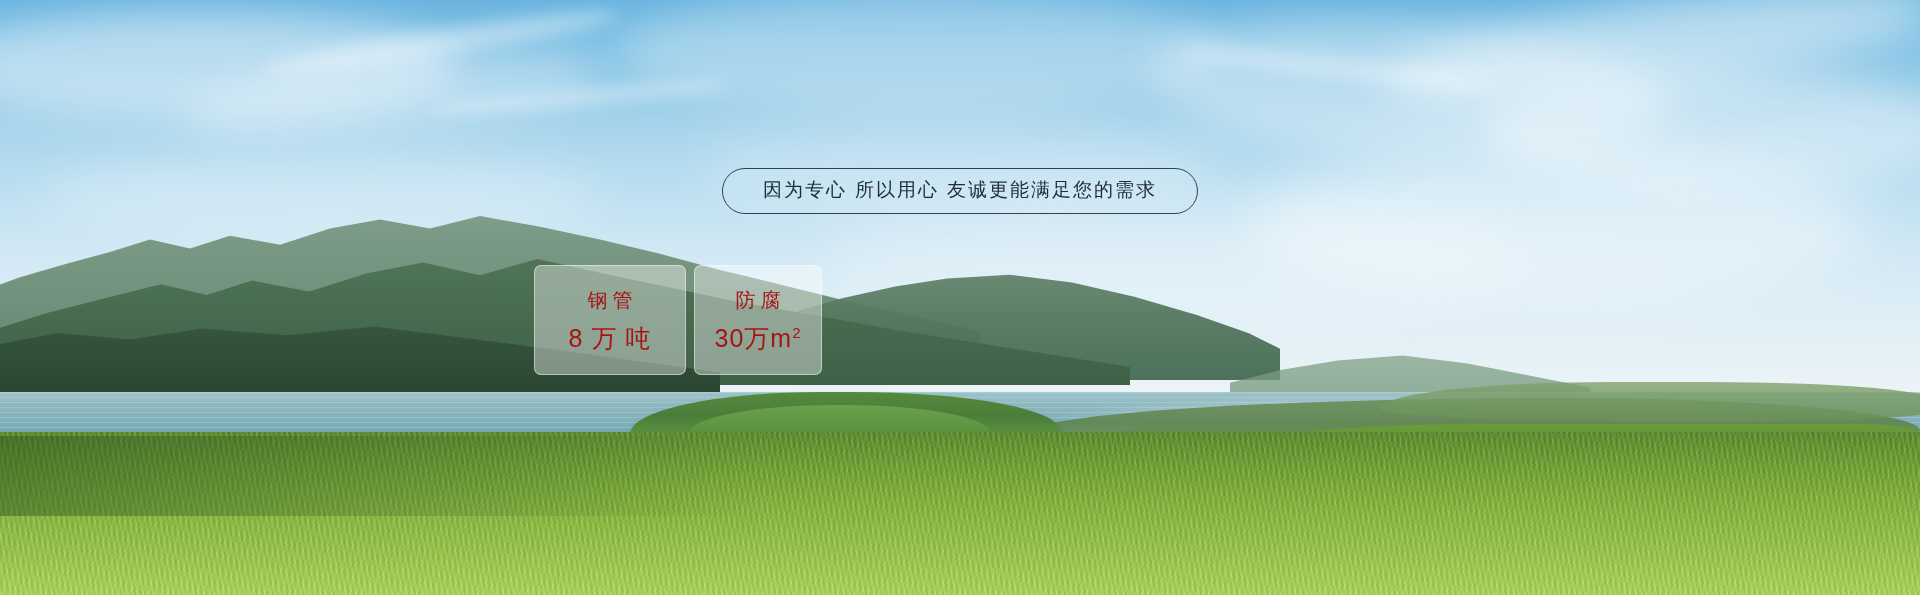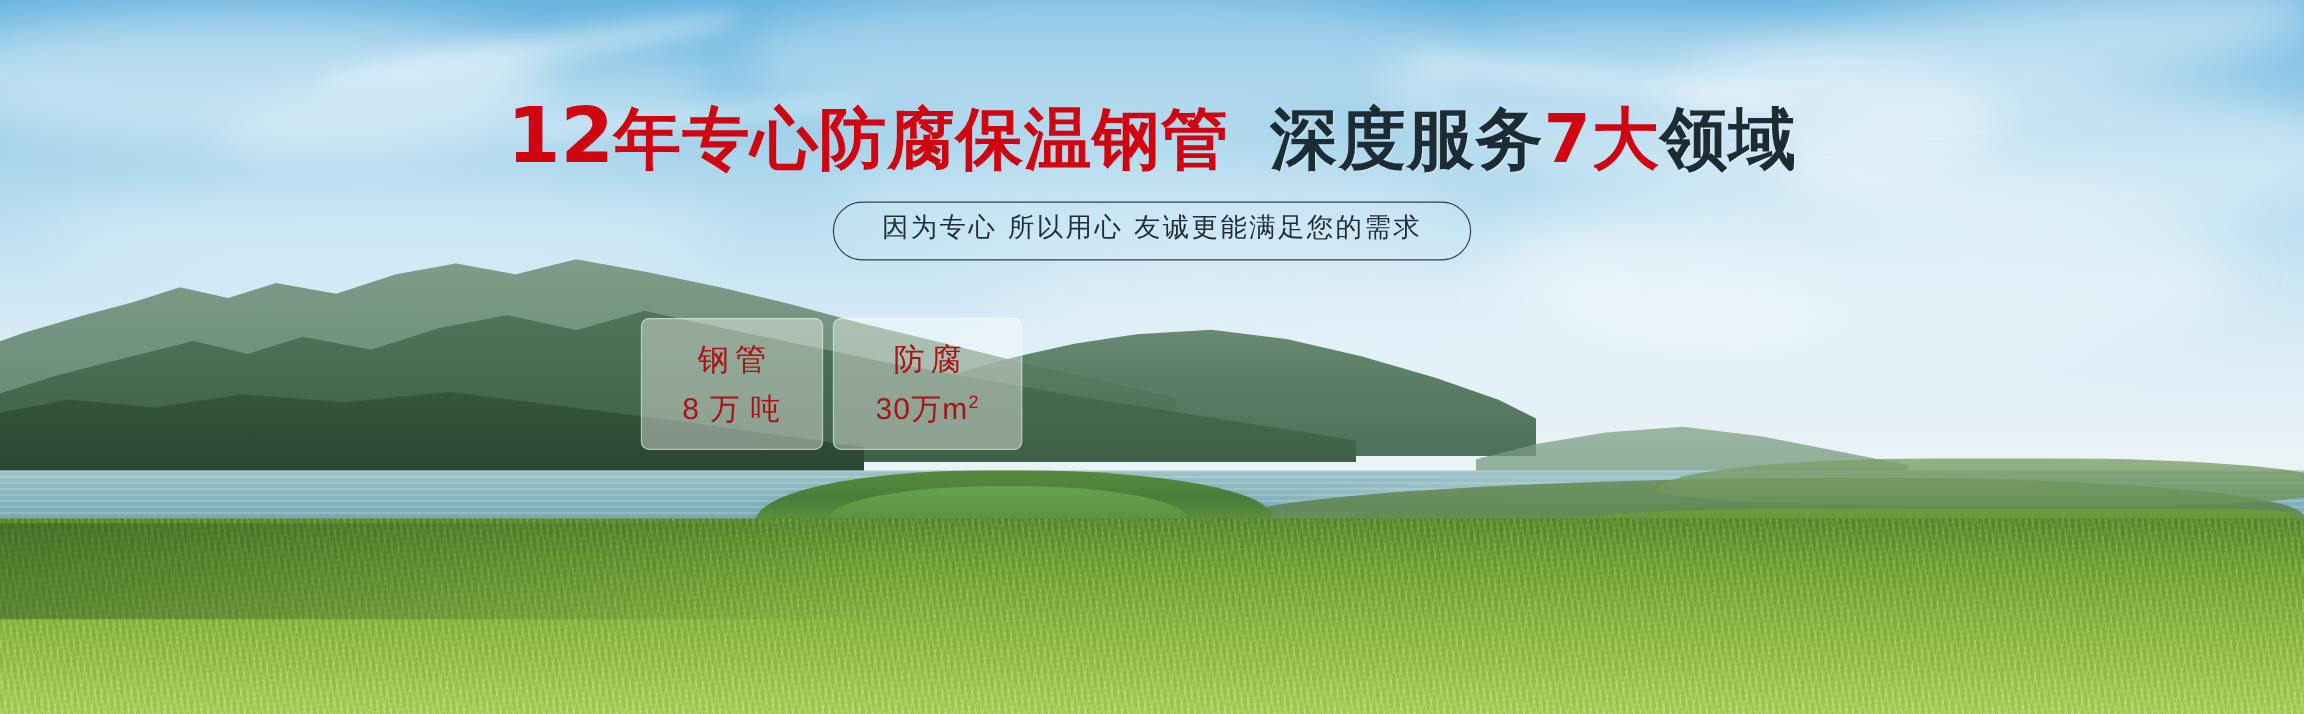--- a/index.html
+++ b/index.html
@@ -242,21 +242,21 @@
     transform:translateX(-50%);
     top:168px;
     padding:9px 40px 12px 40px;
     border:1.6px solid #35414a;
     border-radius:32px;
     background:rgba(255,255,255,0.04);
     white-space:nowrap;
   }
   .subtitle-pill .sub-text {
     font-family:"DejaVu Sans", sans-serif;
-    font-size:22px;
+    font-size:19px;
     color:#1f2d36;
     letter-spacing:2px;
     line-height:1.2;
   }
 
   
   .cards {
     position:absolute;
     left:534px;
     top:265px;
@@ -269,41 +269,41 @@
     background:rgba(255,255,255,0.40);
     border-radius:7px;
     display:flex;
     flex-direction:column;
     align-items:center;
     justify-content:center;
     box-shadow:inset 0 0 0 1px rgba(255,255,255,0.45);
   }
   .card .card-label {
     font-family:"DejaVu Sans", sans-serif;
-    font-size:26px;
+    font-size:20px;
     color:#a81414;
     letter-spacing:5px;
     text-indent:5px;
     margin-bottom:16px;
     line-height:1;
   }
   .card .card-value {
     font-family:Liberation Sans, sans-serif;
     font-size:25px;
     color:#a81414;
     letter-spacing:1px;
     line-height:1;
     white-space:nowrap;
   }
   .card .card-value sup {
     font-size:15px;
     vertical-align:super;
     line-height:0;
   }
-  .card.wide { width:158px; }
+  .card.wide { width:128px; }
 </style>
 </head>
 <body>
 
 <div id="banner">
 
   <div class="sky">
     <div class="cloud s1"></div>
     <div class="cloud s2"></div>
     <div class="cloud s3"></div>
@@ -340,23 +340,20 @@
   <div class="grass-edge-water"></div>
   <div class="bank-right"></div>
   <div class="grass-top"></div>
   <div class="grass">
     <div class="grass-tex"></div>
   </div>
   <div class="grass-left-dark"></div>
 
   <div class="content">
 
-    <div class="headline">
-      <span class="num">12</span><span class="red">年专心防腐保温钢管</span><span class="gap"></span><span class="dark">深度服务</span><span class="red">7大</span><span class="dark">领域</span>
-    </div>
 
     <div class="subtitle-pill">
       <span class="sub-text">因为专心 所以用心  友诚更能满足您的需求</span>
     </div>
 
     <div class="cards">
 
       <div class="card">
         <div class="card-label">钢管</div>
         <div class="card-value">8 万 吨</div>

